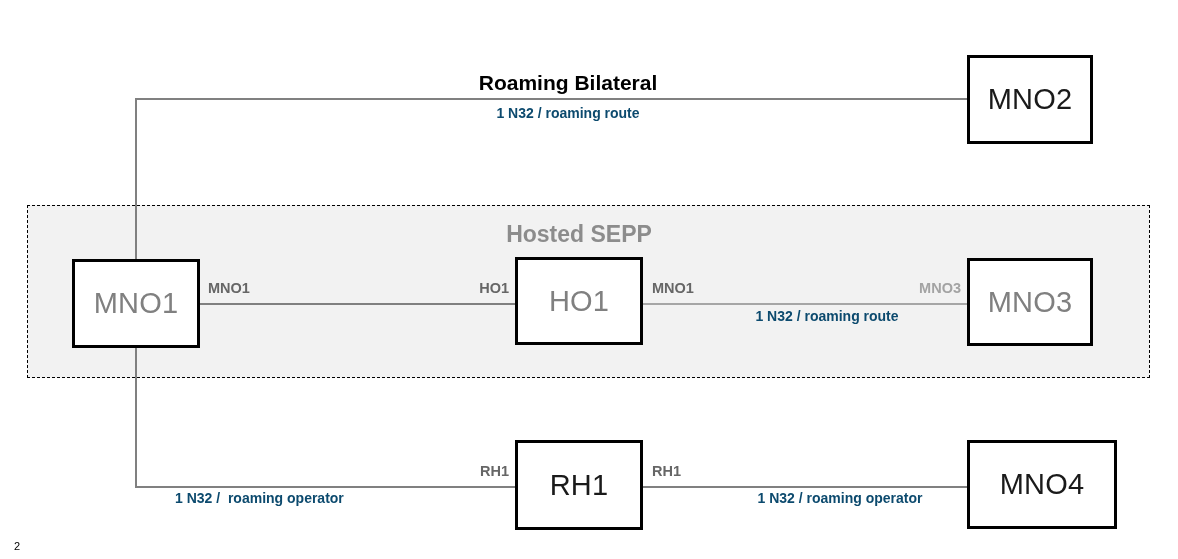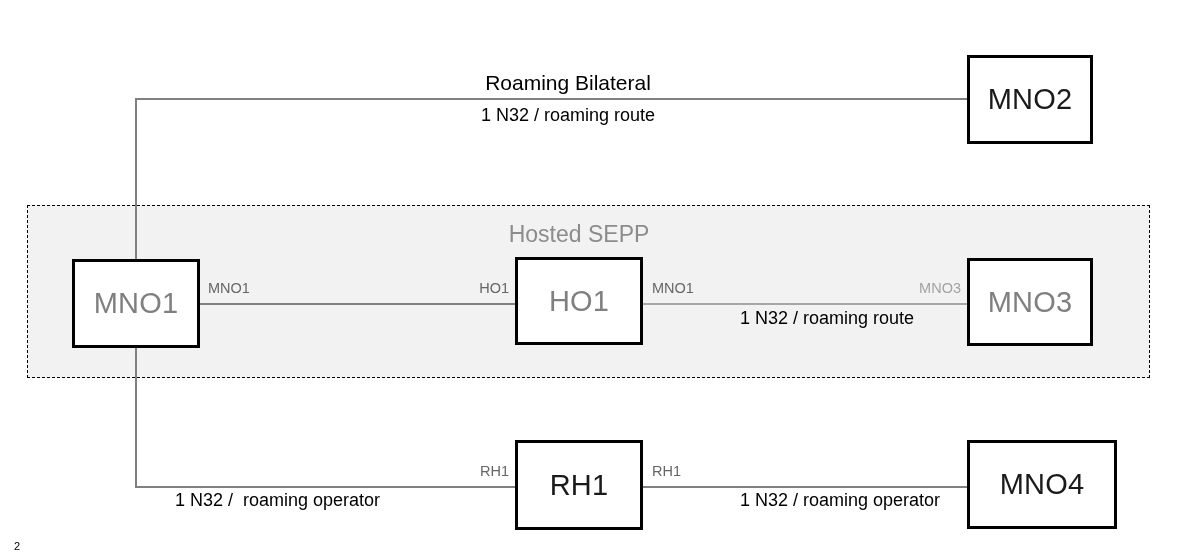--- a/index.html
+++ b/index.html
@@ -57,37 +57,38 @@
     z-index: 2;
   }
   .hline.light { border-top-color: #a6a6a6; }
 
   
   .lbl {
     position: absolute;
     white-space: pre;
     line-height: 1.1;
     z-index: 6;
+    font-weight: bold;
   }
   .grouptitle-grey {
     font-size: 23px;
     color: #8c8c8c;
   }
   .grouptitle-black {
     font-size: 21px;
     color: #000000;
   }
   .endpoint {
     font-size: 14.5px;
     color: #666666;
   }
   .endpoint.light { color: #a3a3a3; }
   .edgesub {
-    font-size: 18px;
-    color: #000000;
+    font-size: 14px;
+    color: #0c4a6e;
   }
   .pagenum {
     position: absolute;
     font-size: 11px;
     color: #000000;
     z-index: 6;
   }
   .ta-center { transform: translateX(-50%); }
   .ta-right  { transform: translateX(-100%); }
 </style>

